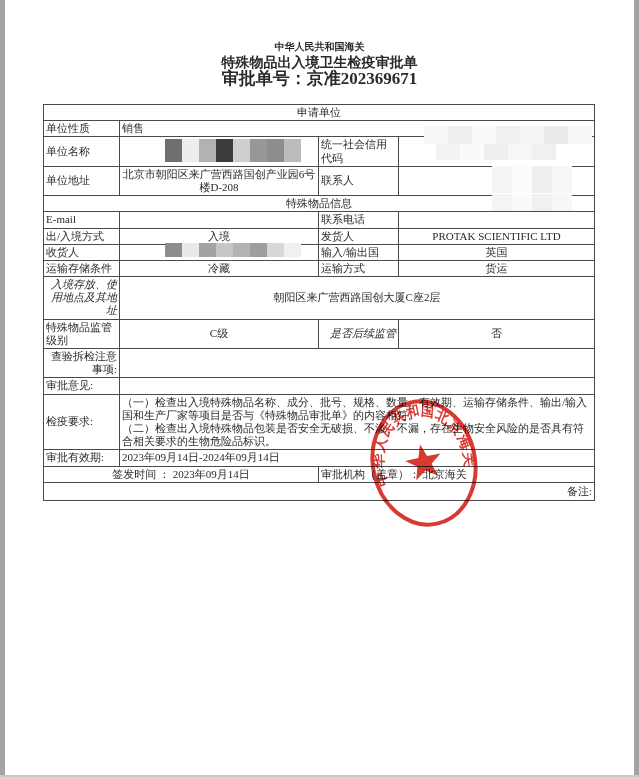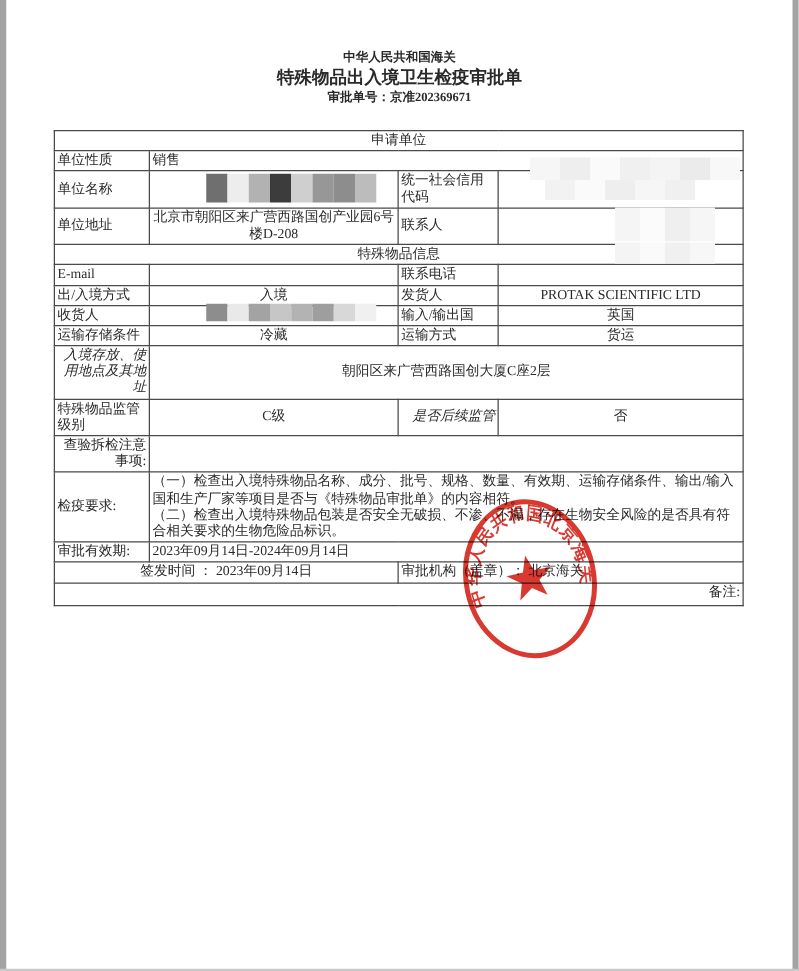--- a/index.html
+++ b/index.html
@@ -6,21 +6,21 @@
   body{width:639px;height:777px;background:#ffffff;position:relative;overflow:hidden;
        font-family:"Liberation Serif","DejaVu Serif",serif;color:#2a2a2a;}
   .edge{position:absolute;background:#a3a3a3;}
   .edge.left{left:0;top:0;width:5px;height:777px;}
   .edge.right{right:0;top:0;width:5px;height:777px;}
   .edge.bottom{left:0;bottom:0;width:639px;height:2px;background:#c9c9c9;}
 
   .titleblock{position:absolute;left:0;top:39px;width:639px;text-align:center;}
   .titleblock .t1{font-size:10px;font-weight:600;line-height:16px;}
   .titleblock .t2{font-size:14px;font-weight:600;line-height:16px;}
-  .titleblock .t3{font-size:10px;font-weight:600;line-height:15px;}
+  .titleblock .t3{font-size:17px;font-weight:600;line-height:15px;}
 
   table.form{position:absolute;left:43px;top:104px;width:551px;border-collapse:collapse;
              table-layout:fixed;}
   table.form td{border:1px solid #4a4a4a;font-size:11px;line-height:1.2;padding:1px 2px;
                 overflow:hidden;vertical-align:middle;}
   .r16{height:16px;} .r28{height:28px;} .r22{height:22px;} .r42{height:42px;} .r18{height:18px;}
   td.hdr{text-align:center;font-size:11.5px;}
   td.lab{text-align:left;font-size:10.5px;padding-right:3px;padding-left:0;}
   td.lab-left{text-align:right;font-size:10.5px;padding-left:2px;}
   td.lab-center{text-align:right;font-size:10.5px;padding:1px 0;font-style:italic;}
@@ -122,20 +122,24 @@
     <td class="lab-center">是否后续监管</td>
     <td class="val">否</td>
   </tr>
 
   <tr class="r22">
     <td class="lab-left">查验拆检注意事项:</td>
     <td class="vleft" colspan="3"></td>
   </tr>
 
 
+  <tr class="r16">
+    <td class="lab">审批意见:</td>
+    <td class="vleft" colspan="3"></td>
+  </tr>
 
   <tr class="r42">
     <td class="lab">检疫要求:</td>
     <td class="pre" colspan="3">（一）检查出入境特殊物品名称、成分、批号、规格、数量、有效期、运输存储条件、输出/输入国和生产厂家等项目是否与《特殊物品审批单》的内容相符。
 （二）检查出入境特殊物品包装是否安全无破损、不渗、不漏，存在生物安全风险的是否具有符合相关要求的生物危险品标识。</td>
   </tr>
 
   <tr class="r16">
     <td class="lab">审批有效期:</td>
     <td class="vleft" colspan="3">2023年09月14日-2024年09月14日</td>

